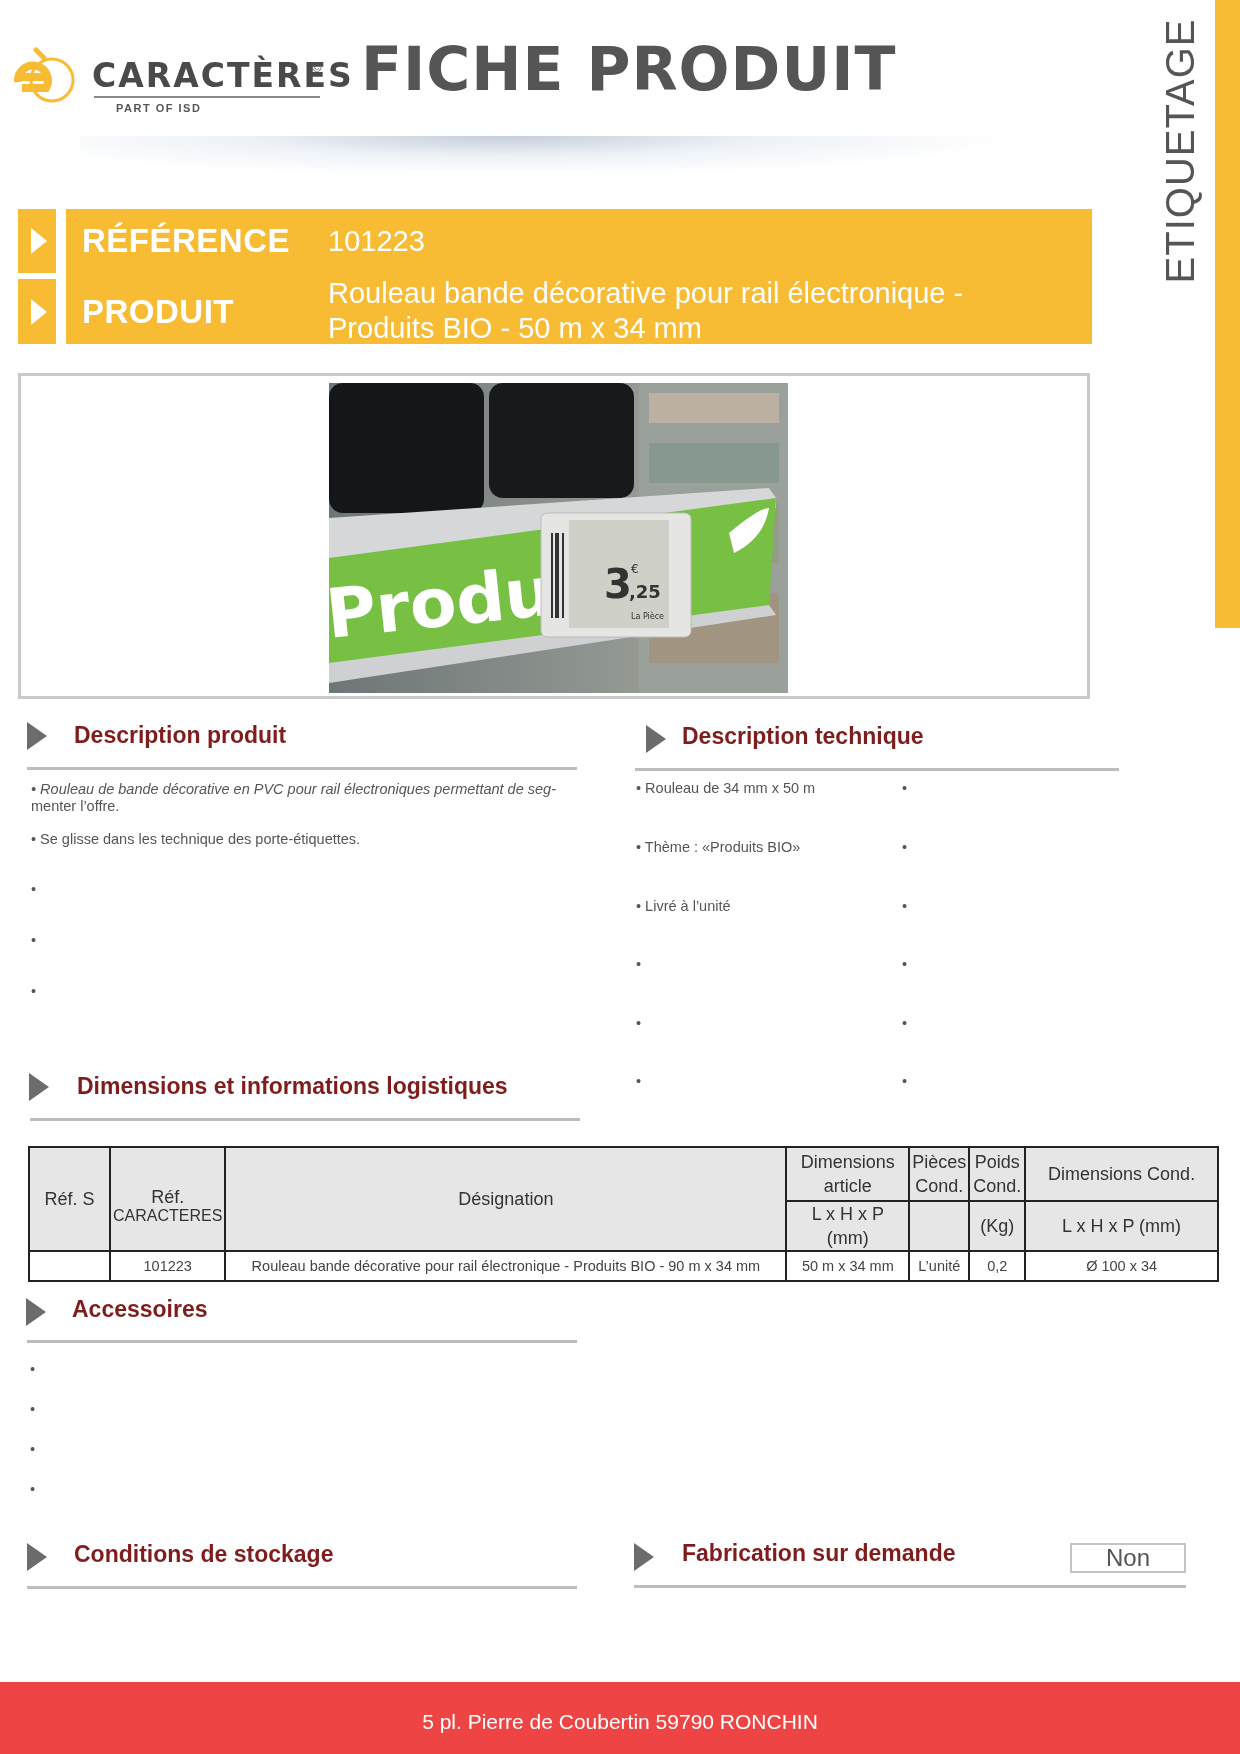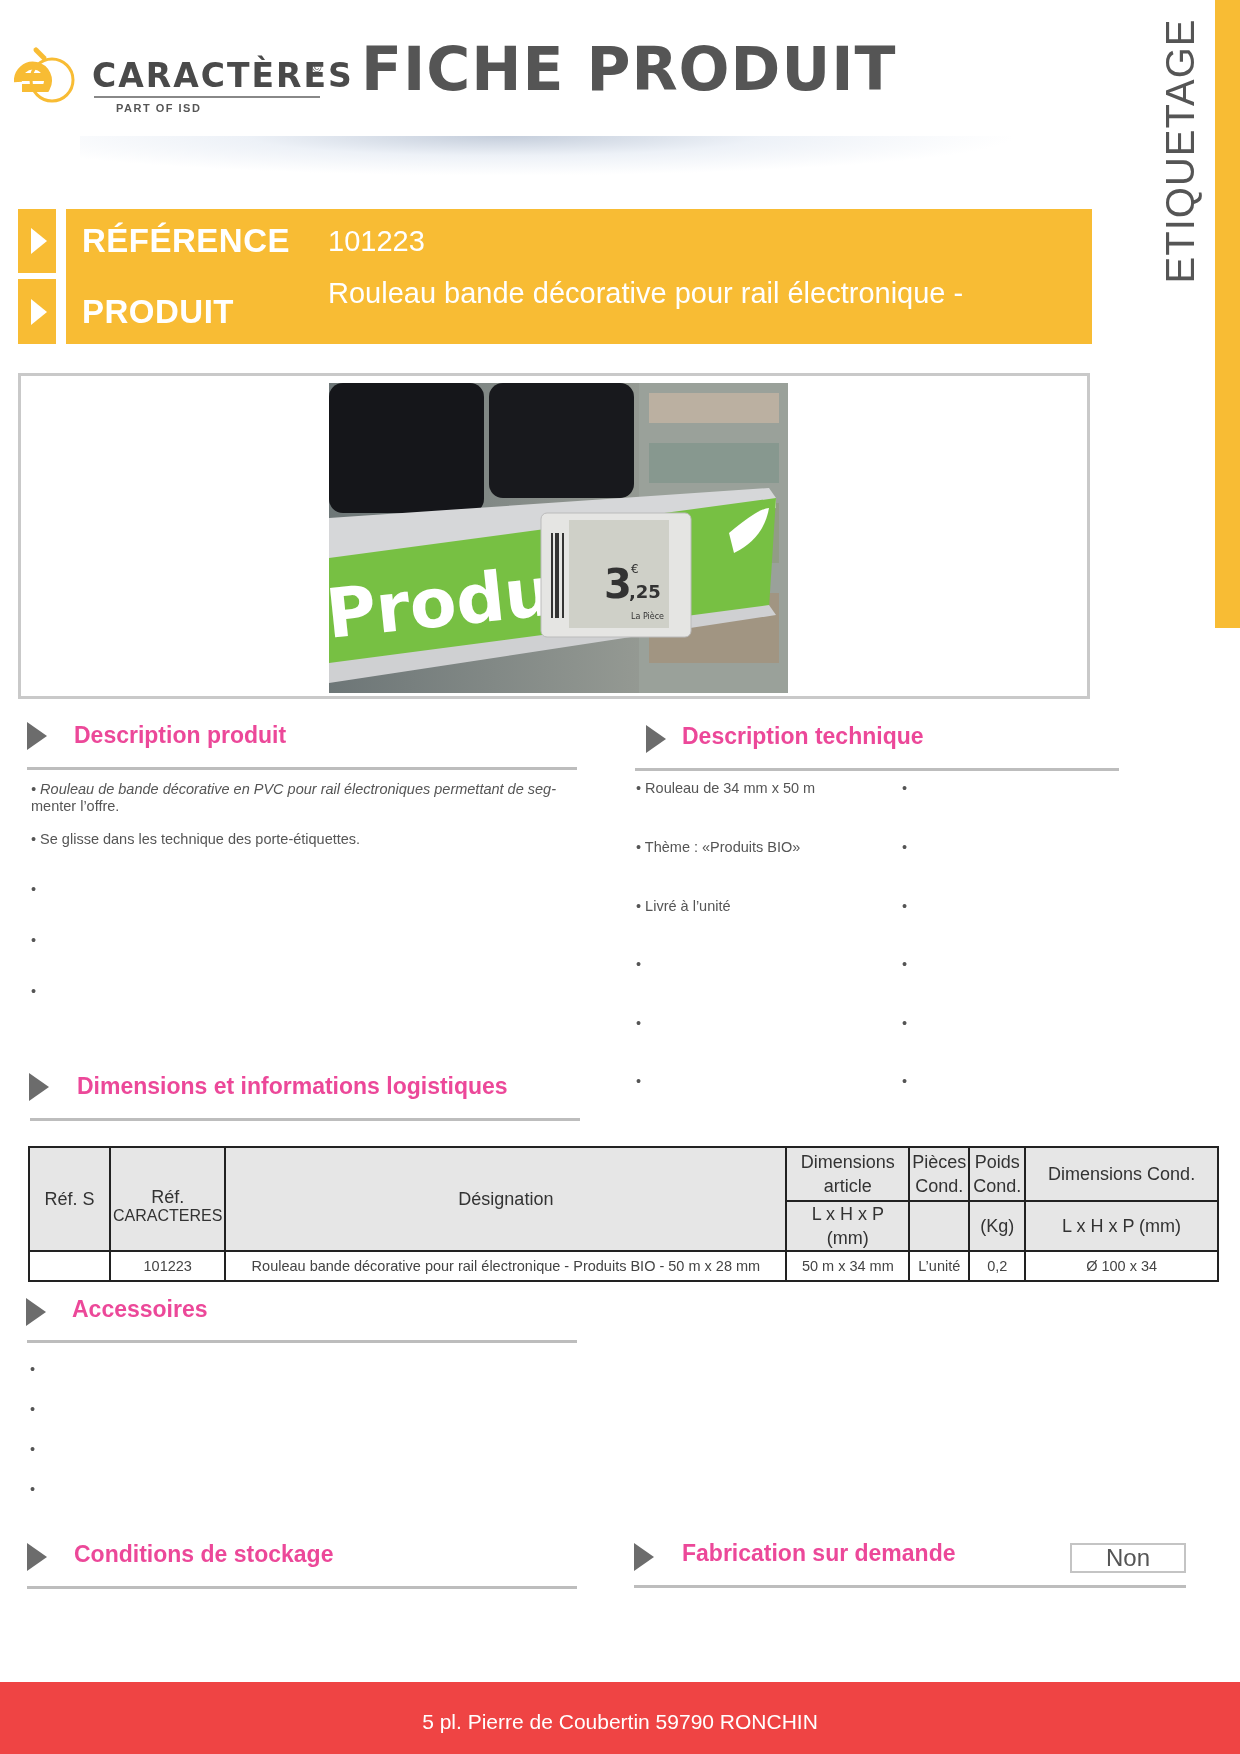--- a/index.html
+++ b/index.html
@@ -31,21 +31,21 @@
   .bar-main { background: #f8bc34; color: #fff; }
   .bar-key { position: absolute; left: 16px; font-size: 33px; font-weight: bold; letter-spacing: 0.5px; }
   .bar-val { position: absolute; left: 262px; font-size: 29px; line-height: 35px; }
 
   
   .img-frame { left: 18px; top: 373px; width: 1072px; height: 326px; border: 3px solid #c9c9c9; box-sizing: border-box; }
   .photo { left: 329px; top: 383px; width: 459px; height: 310px; overflow: hidden; background: #8f9596; }
 
   
   .sec-arrow { width: 0; height: 0; border-left: 20px solid #6c6c6c; border-top: 14px solid transparent; border-bottom: 14px solid transparent; }
-  .sec-title { font-size: 23px; font-weight: bold; color: #ec4899; }
+  .sec-title { font-size: 23px; font-weight: bold; color: #7f1d1d; }
   .sec-rule { height: 3px; background: #bdbdbd; }
   .bullet { font-size: 14.5px; color: #555; line-height: 18px; }
 
   
   table.logi { position: absolute; left: 28px; top: 1146px; width: 1191px; border-collapse: collapse; font-size: 18px; color: #333; }
   table.logi td, table.logi th { border: 2px solid #222; text-align: center; font-weight: normal; padding: 0 2px; }
   table.logi thead th { background: #e6e6e6; line-height: 24px; }
   table.logi tbody td { font-size: 14.5px; height: 28px; color: #444; }
   .small-cap { font-size: 16px; display: block; line-height: 14px; text-align: center; }
 
@@ -83,20 +83,21 @@
 <div class="abs bar-arrow" style="left:18px; top:209px; height:64px;"></div>
 <div class="abs bar-main" style="left:66px; top:209px; width:1026px; height:72px;">
   <span class="bar-key" style="top:13px;">RÉFÉRENCE</span>
   <span class="bar-val" style="top:15px;">101223</span>
 </div>
 
 <div class="abs bar-arrow" style="left:18px; top:279px; height:65px;"></div>
 <div class="abs bar-main" style="left:66px; top:279px; width:1026px; height:65px;">
   <span class="bar-key" style="top:14px;">PRODUIT</span>
   <span class="bar-val" style="top:-3px;">Rouleau bande décorative pour rail électronique -</span>
+  <span class="bar-val" style="top:32px;">Produits BIO - 50 m x 34 mm</span>
 </div>
 
 <div class="abs img-frame"></div>
 <div class="abs photo">
   <svg width="459" height="310" viewBox="0 0 459 310">
     <defs>
       <linearGradient id="bg" x1="0" x2="1">
           <stop offset="0" stop-color="#6d7677"></stop>
           <stop offset="1" stop-color="#a7aaa0"></stop>
         </linearGradient>
@@ -185,21 +186,21 @@
       <th>L x H x P (mm)</th>
       <th></th>
       <th>(Kg)</th>
       <th>L x H x P (mm)</th>
     </tr>
   </thead>
   <tbody>
     <tr>
       <td></td>
       <td>101223</td>
-      <td>Rouleau bande décorative pour rail électronique - Produits BIO - 50 m x 28 mm</td>
+      <td>Rouleau bande décorative pour rail électronique - Produits BIO - 90 m x 34 mm</td>
       <td>50 m x 34 mm</td>
       <td>L’unité</td>
       <td>0,2</td>
       <td>Ø 100 x 34</td>
     </tr>
   </tbody>
 </table>
 
 <div class="abs sec-arrow" style="left:26px; top:1298px;"></div>
 <div class="abs sec-title" style="left:72px; top:1296px;">Accessoires</div>

